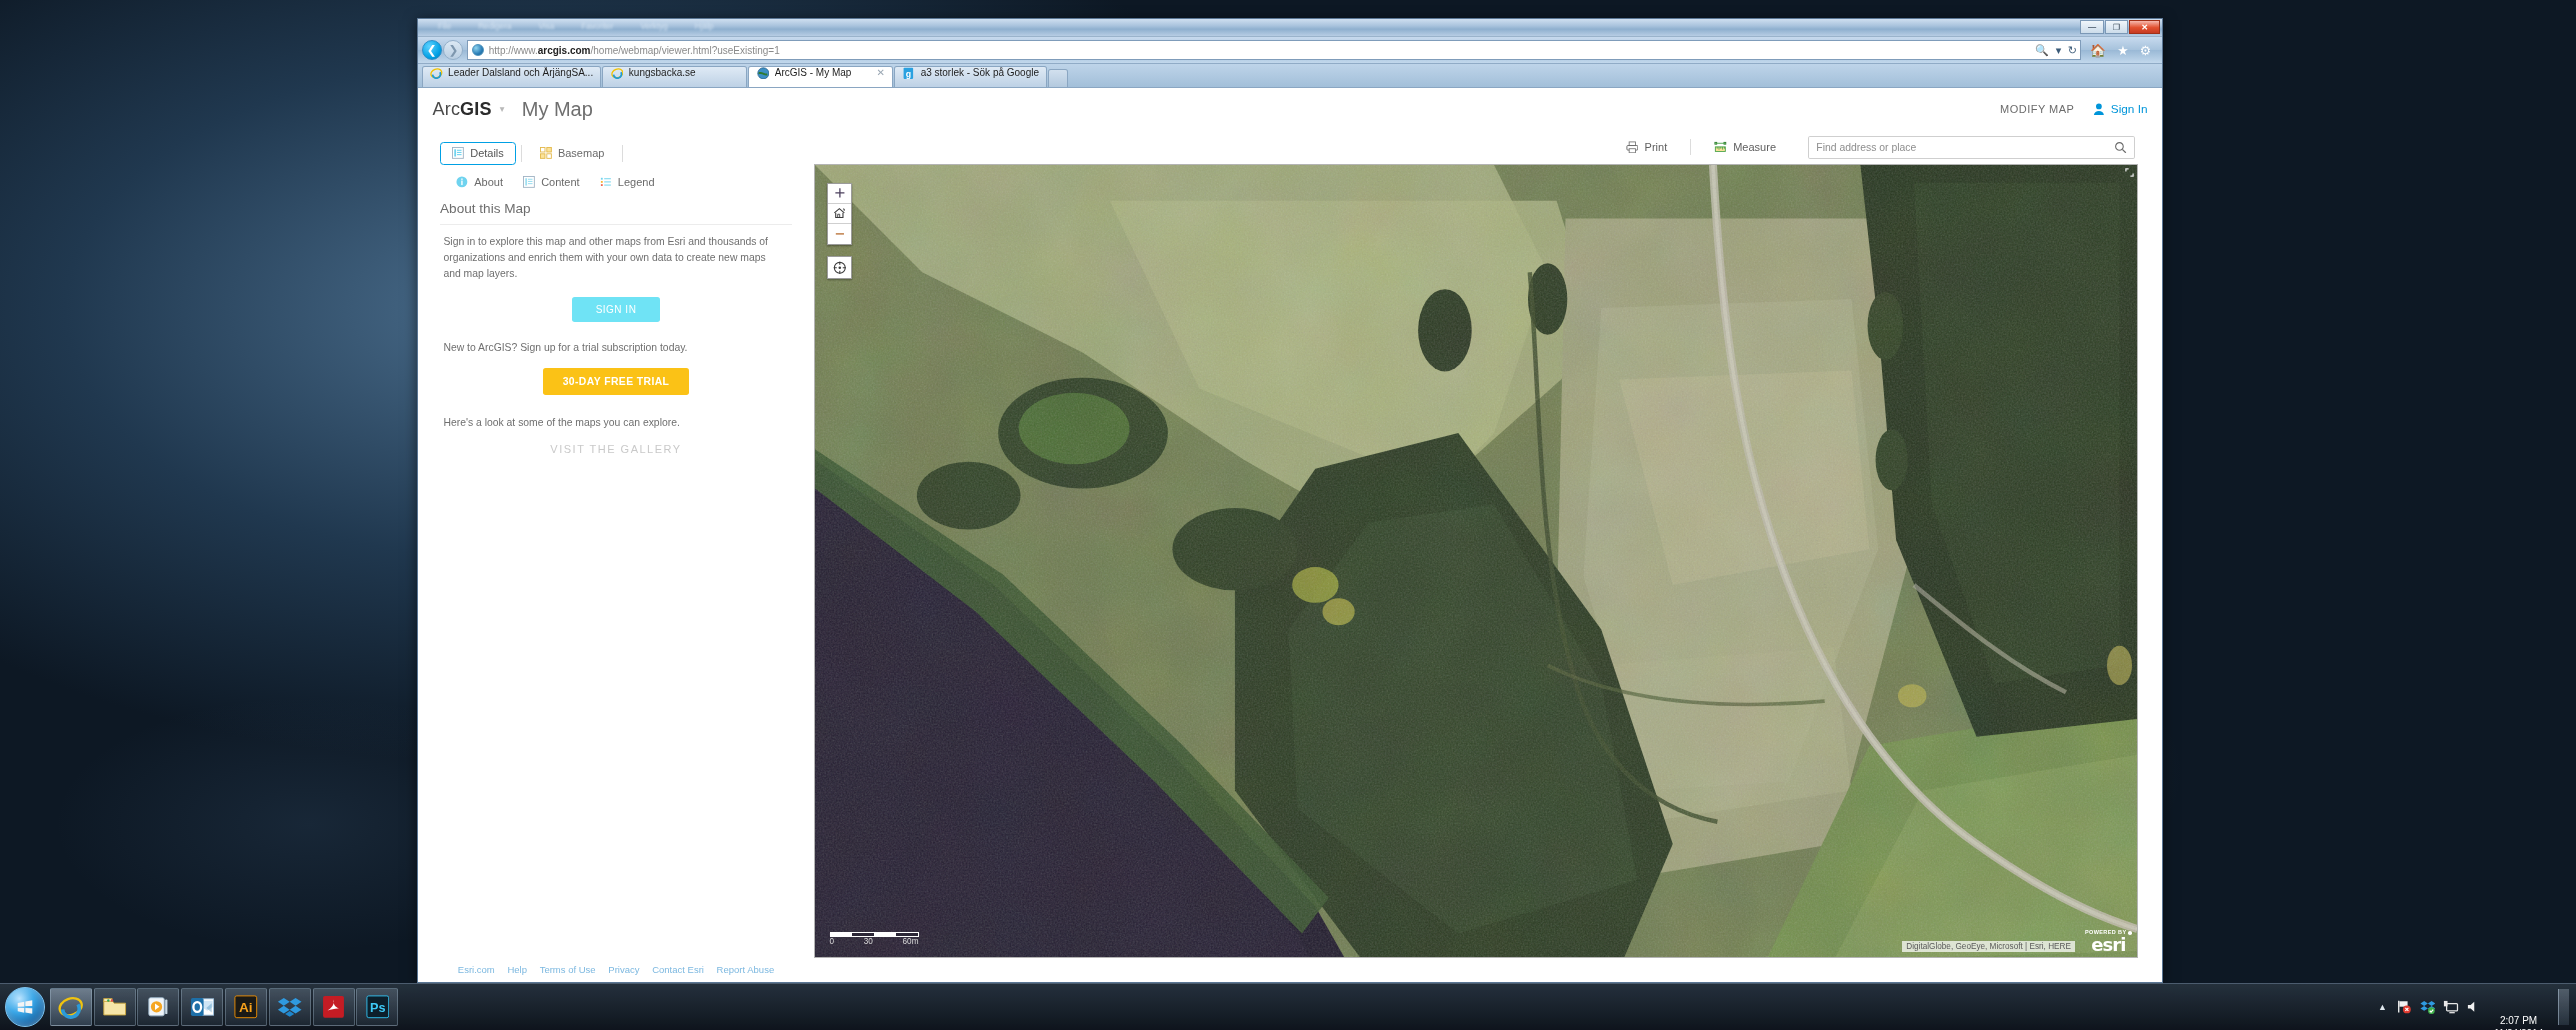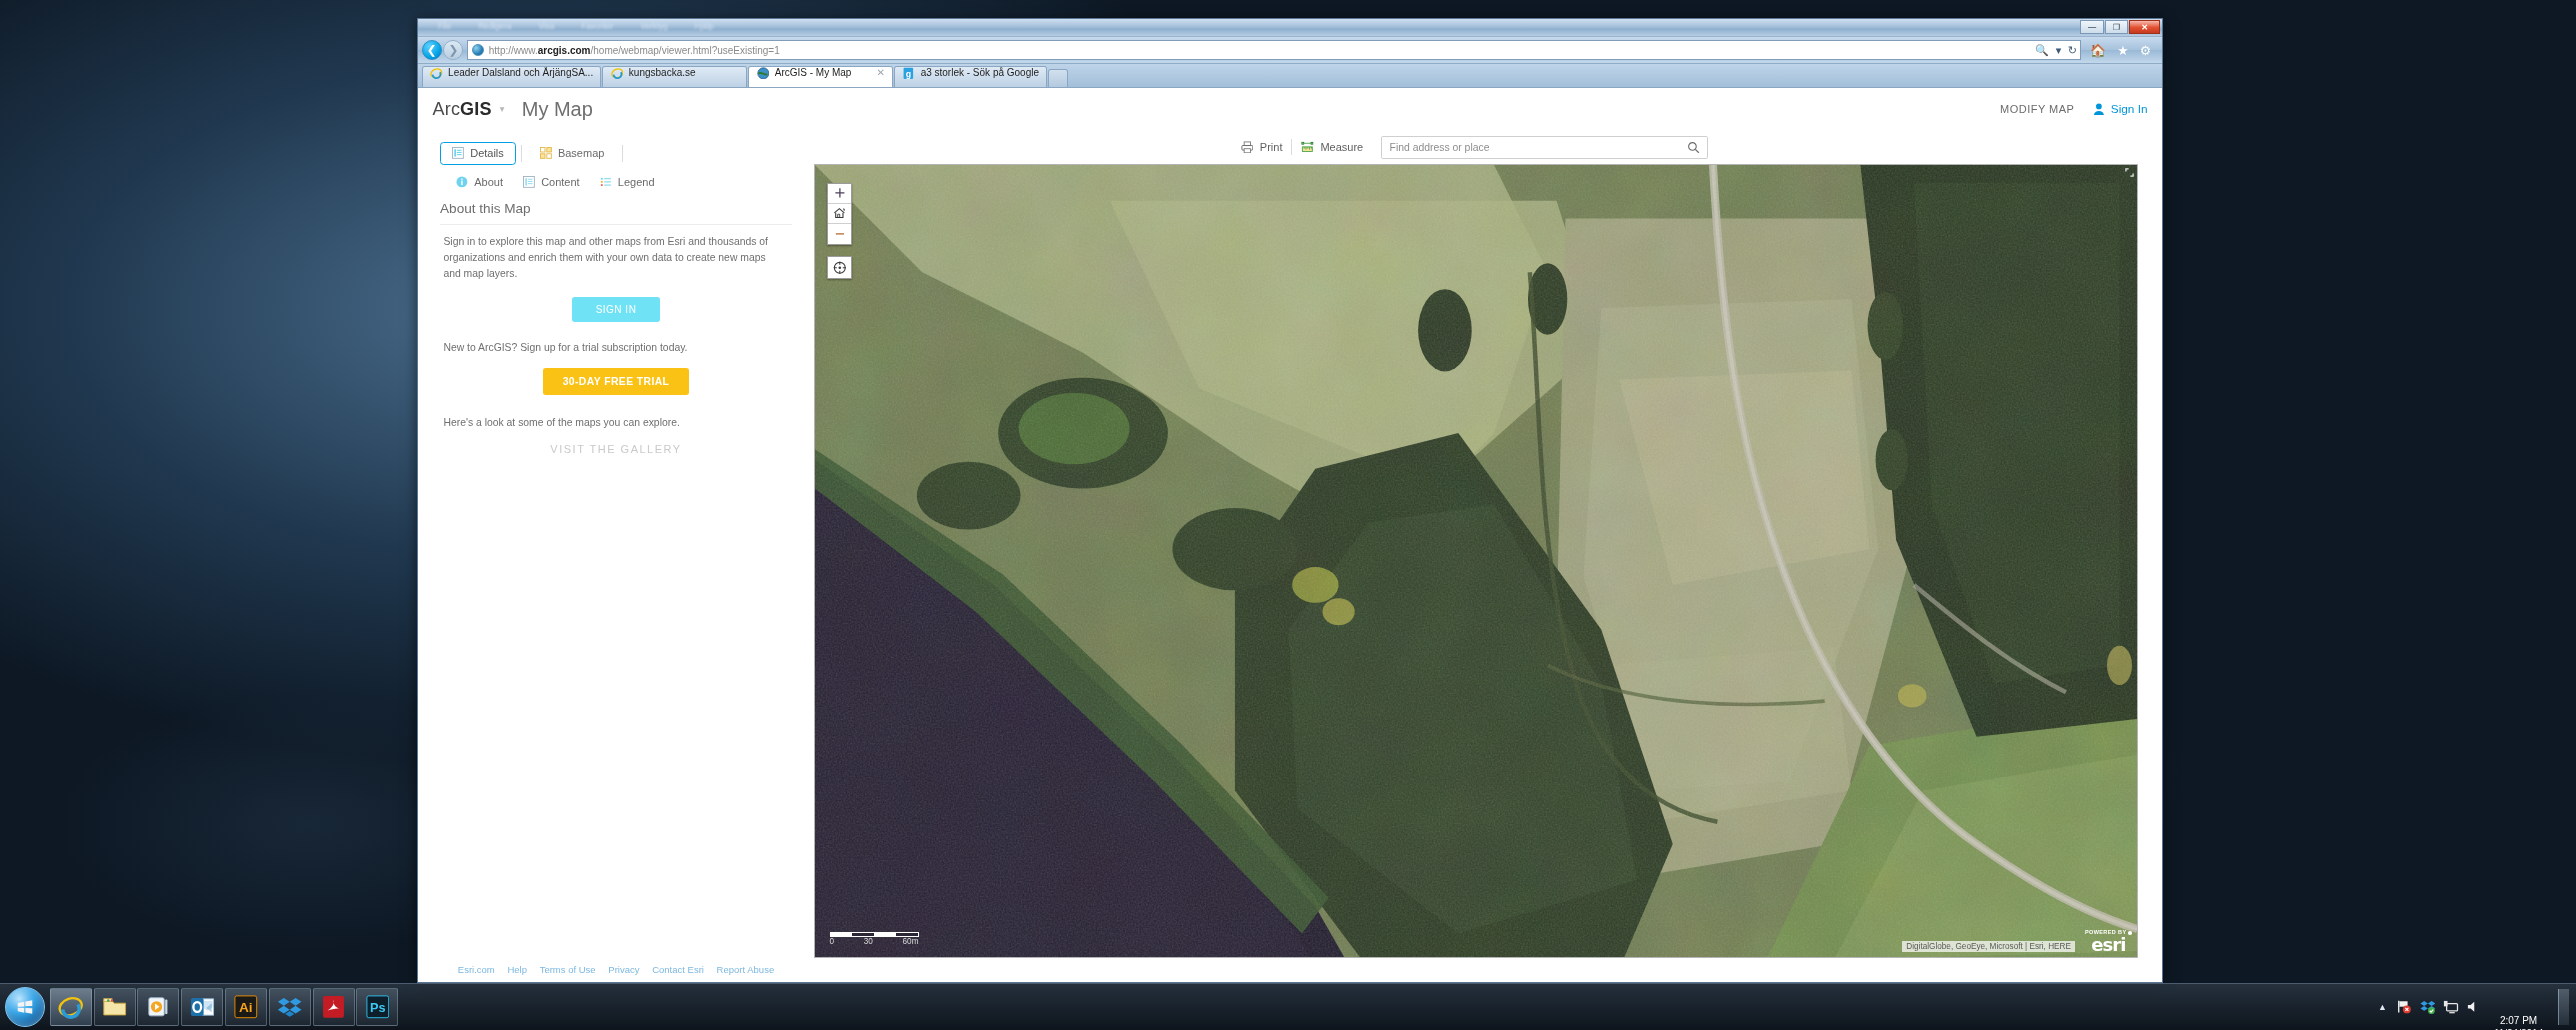--- a/index.html
+++ b/index.html
@@ -169,22 +169,22 @@
   .footer-links {
     position:absolute; left: 0; right: 0; bottom: 7.3px;
     display:flex; justify-content:center; gap: 12.7px;
     font-size: 9.5px; color:#7cb8e0;
   }
   .footer-links span { cursor:pointer; }
 
   
   .map-col { flex: 1; position: relative; display:flex; flex-direction:column; }
   .map-toolbar {
-    height: 33px; display:flex; align-items:center; justify-content:center;
-    gap: 9px; padding: 0 27px 0 0; flex:none;
+    height: 33px; display:flex; align-items:center; justify-content:flex-end;
+    gap: 23px; padding: 0 27px 0 0; flex:none;
   }
   .mt-item { display:flex; align-items:center; gap: 6.4px; font-size: 11px; color:#5f5f5f; cursor:pointer; }
   .mt-sep { width:0.9px; height:16.4px; background:#dcdcdc; }
   .search-box {
     width: 327px; height: 23px; border: 0.9px solid #cfcfcf; border-radius:1.8px;
     display:flex; align-items:center; padding: 0 7.3px; margin-left: 9px; background:#fff;
   }
   .search-box input {
     flex:1; border:none; outline:none; font-size: 10.4px; color:#777;
     font-family:"Liberation Sans", sans-serif; background:transparent;

